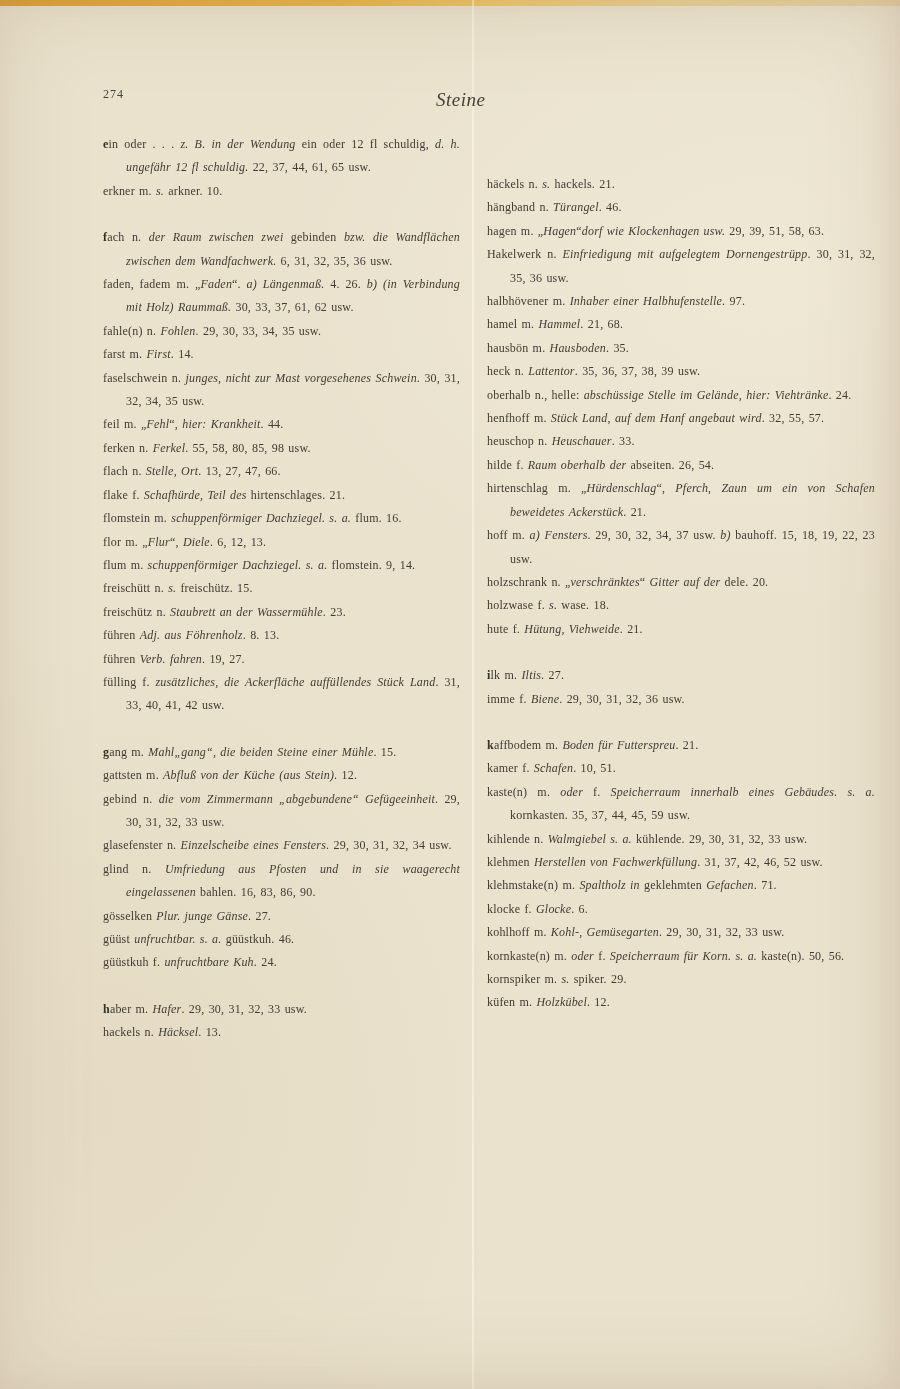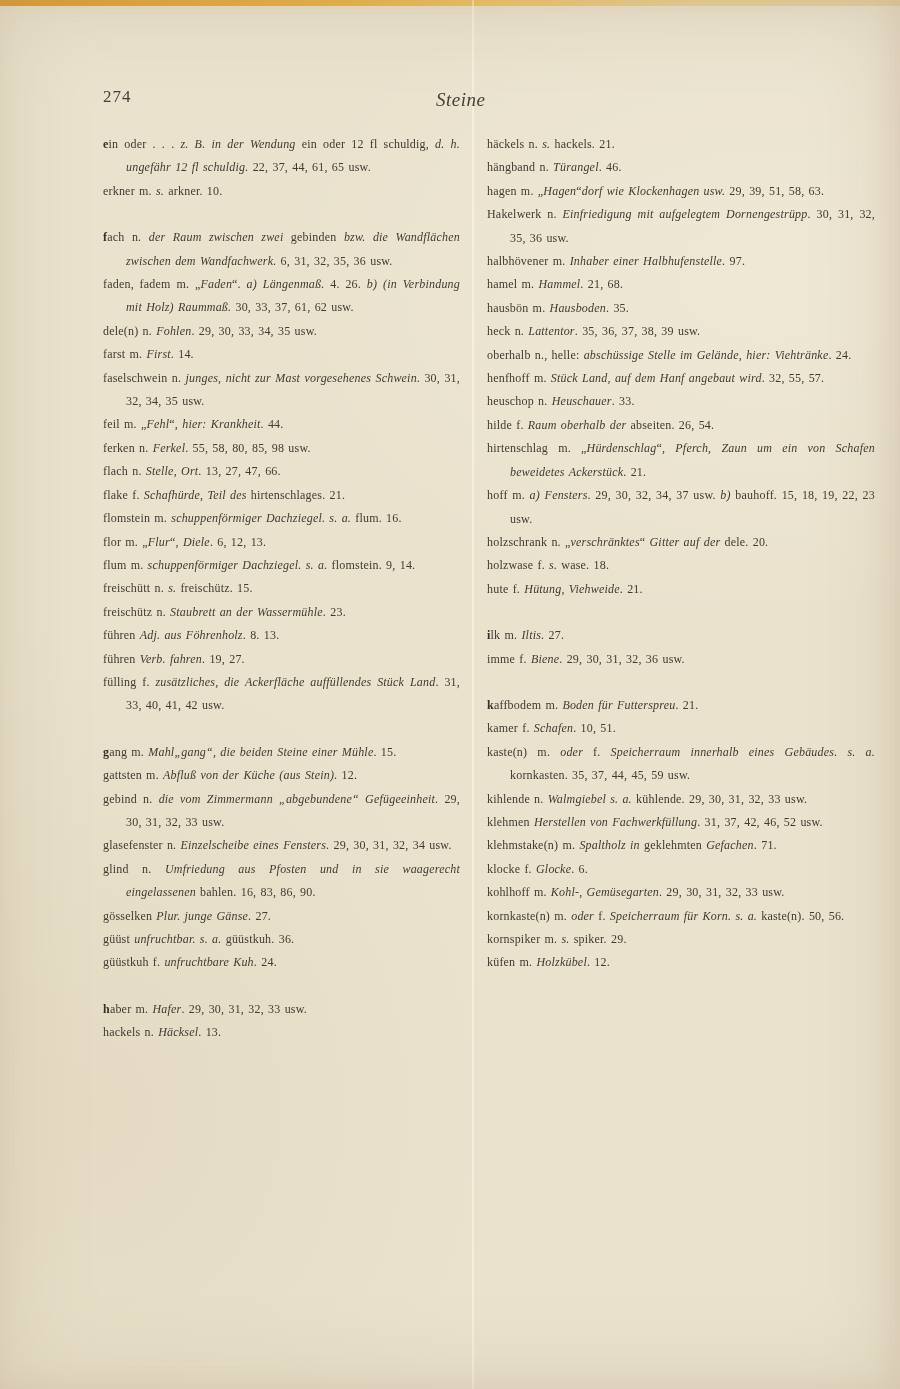--- a/index.html
+++ b/index.html
@@ -13,26 +13,26 @@
     radial-gradient(ellipse 700px 500px at 85% 20%, rgba(255,250,235,0.25), transparent 70%),
     radial-gradient(ellipse 600px 700px at 10% 80%, rgba(205,185,150,0.18), transparent 70%),
     #eae2cd;}
   .vignette{position:absolute;inset:0;pointer-events:none;
     box-shadow:inset 0 0 90px rgba(150,128,92,0.22), inset -8px 0 25px rgba(190,150,130,0.15);}
   .top-strip{position:absolute;top:0;left:0;width:900px;height:6px;
     background:linear-gradient(90deg,#dd9e33 0%,#eab545 38%,#eec668 55%,#ead193 75%,#e7d3a6 100%);}
   .crease{position:absolute;left:472px;top:0;width:2px;height:1389px;
     background:rgba(253,248,232,0.55);}
   header{position:absolute;top:0;left:0;width:900px;}
-  .page-number{position:absolute;left:103px;top:87px;font-size:17px;color:#46413a;letter-spacing:1px;}
+  .page-number{position:absolute;left:103px;top:87px;font-size:12px;color:#46413a;letter-spacing:1px;}
   .running-title{position:absolute;left:436px;top:89px;font-size:19px;font-style:italic;color:#46413a;letter-spacing:0.5px;}
   main{position:absolute;top:133px;left:103px;width:772px;display:flex;gap:27px;}
   .col{display:block;}
   .col-left{width:357px;}
-  .col-right{width:388px;}
+  .col-right{width:388px;margin-top:40px;}
   p.entry{
     margin:0;padding-left:23px;text-indent:-23px;
     text-align:justify;hyphens:auto;
     font-size:12px;line-height:23.4px;
     color:#403b33;letter-spacing:0.2px;word-spacing:1px;
   }
   p.entry.gap{margin-top:23px;}
   p.entry em{font-style:italic;}
   p.entry b.lead{font-weight:bold;color:#35302a;}
 </style>
@@ -45,42 +45,42 @@
   <header>
     <span class="page-number">274</span>
     <span class="running-title">Steine</span>
   </header>
   <main>
     <div class="col col-left">
         <p class="entry"><span><b class="lead">e</b>in oder . . . </span><em>z. B. in der Wendung</em><span> ein oder 12 fl schuldig, </span><em>d. h. ungefähr 12 fl schuldig.</em><span> 22, 37, 44, 61, 65 usw.</span></p>
         <p class="entry"><span>erkner m. </span><em>s.</em><span> arkner. 10.</span></p>
         <p class="entry gap"><span><b class="lead">f</b>ach n. </span><em>der Raum zwischen zwei</em><span> gebinden </span><em>bzw. die Wandflächen zwischen dem Wandfachwerk.</em><span> 6, 31, 32, 35, 36 usw.</span></p>
         <p class="entry"><span>faden, fadem m. „</span><em>Faden</em><span>“. </span><em>a) Längenmaß.</em><span> 4. 26. </span><em>b) (in Verbindung mit Holz) Raummaß.</em><span> 30, 33, 37, 61, 62 usw.</span></p>
-        <p class="entry"><span>dele(n) n. </span><em>Fohlen</em><span>. 29, 30, 33, 34, 35 usw.</span></p>
+        <p class="entry"><span>fahle(n) n. </span><em>Fohlen</em><span>. 29, 30, 33, 34, 35 usw.</span></p>
         <p class="entry"><span>farst m. </span><em>First</em><span>. 14.</span></p>
         <p class="entry"><span>faselschwein n. </span><em>junges, nicht zur Mast vor­gesehenes Schwein</em><span>. 30, 31, 32, 34, 35 usw.</span></p>
         <p class="entry"><span>feil m. „</span><em>Fehl</em><span>“, </span><em>hier: Krankheit</em><span>. 44.</span></p>
         <p class="entry"><span>ferken n. </span><em>Ferkel</em><span>. 55, 58, 80, 85, 98 usw.</span></p>
         <p class="entry"><span>flach n. </span><em>Stelle, Ort</em><span>. 13, 27, 47, 66.</span></p>
         <p class="entry"><span>flake f. </span><em>Schafhürde, Teil des</em><span> hirtenschlages. 21.</span></p>
         <p class="entry"><span>flomstein m. </span><em>schuppenförmiger Dachziegel. s. a.</em><span> flum. 16.</span></p>
         <p class="entry"><span>flor m. „</span><em>Flur</em><span>“, </span><em>Diele</em><span>. 6, 12, 13.</span></p>
         <p class="entry"><span>flum m. </span><em>schuppenförmiger Dachziegel. s. a.</em><span> flomstein. 9, 14.</span></p>
         <p class="entry"><span>freischütt n. </span><em>s.</em><span> freischütz. 15.</span></p>
         <p class="entry"><span>freischütz n. </span><em>Staubrett an der Wassermühle</em><span>. 23.</span></p>
         <p class="entry"><span>führen </span><em>Adj. aus Föhrenholz</em><span>. 8. 13.</span></p>
         <p class="entry"><span>führen </span><em>Verb. fahren</em><span>. 19, 27.</span></p>
         <p class="entry"><span>fülling f. </span><em>zusätzliches, die Ackerfläche auf­füllendes Stück Land</em><span>. 31, 33, 40, 41, 42 usw.</span></p>
         <p class="entry gap"><span><b class="lead">g</b>ang m. </span><em>Mahl„gang“, die beiden Steine einer Mühle</em><span>. 15.</span></p>
         <p class="entry"><span>gattsten m. </span><em>Abfluß von der Küche (aus Stein)</em><span>. 12.</span></p>
         <p class="entry"><span>gebind n. </span><em>die vom Zimmermann „abgebundene“ Gefügeeinheit</em><span>. 29, 30, 31, 32, 33 usw.</span></p>
         <p class="entry"><span>glasefenster n. </span><em>Einzelscheibe eines Fensters</em><span>. 29, 30, 31, 32, 34 usw.</span></p>
         <p class="entry"><span>glind n. </span><em>Umfriedung aus Pfosten und in sie waagerecht eingelassenen</em><span> bahlen. 16, 83, 86, 90.</span></p>
         <p class="entry"><span>gösselken </span><em>Plur. junge Gänse</em><span>. 27.</span></p>
-        <p class="entry"><span>güüst </span><em>unfruchtbar. s. a.</em><span> güüstkuh. 36.</span></p>
+        <p class="entry"><span>güüst </span><em>unfruchtbar. s. a.</em><span> güüstkuh. 46.</span></p>
         <p class="entry"><span>güüstkuh f. </span><em>unfruchtbare Kuh</em><span>. 24.</span></p>
         <p class="entry gap"><span><b class="lead">h</b>aber m. </span><em>Hafer</em><span>. 29, 30, 31, 32, 33 usw.</span></p>
         <p class="entry"><span>hackels n. </span><em>Häcksel</em><span>. 13.</span></p>
       </div>
     <div class="col col-right">
         <p class="entry"><span>häckels n. </span><em>s.</em><span> hackels. 21.</span></p>
         <p class="entry"><span>hängband n. </span><em>Türangel</em><span>. 46.</span></p>
         <p class="entry"><span>hagen m. „</span><em>Hagen</em><span>“</span><em>dorf wie Klockenhagen usw.</em><span> 29, 39, 51, 58, 63.</span></p>
         <p class="entry"><span>Hakelwerk n. </span><em>Einfriedigung mit aufgelegtem Dornengestrüpp</em><span>. 30, 31, 32, 35, 36 usw.</span></p>
         <p class="entry"><span>halbhövener m. </span><em>Inhaber einer Halbhufenstelle</em><span>. 97.</span></p>

